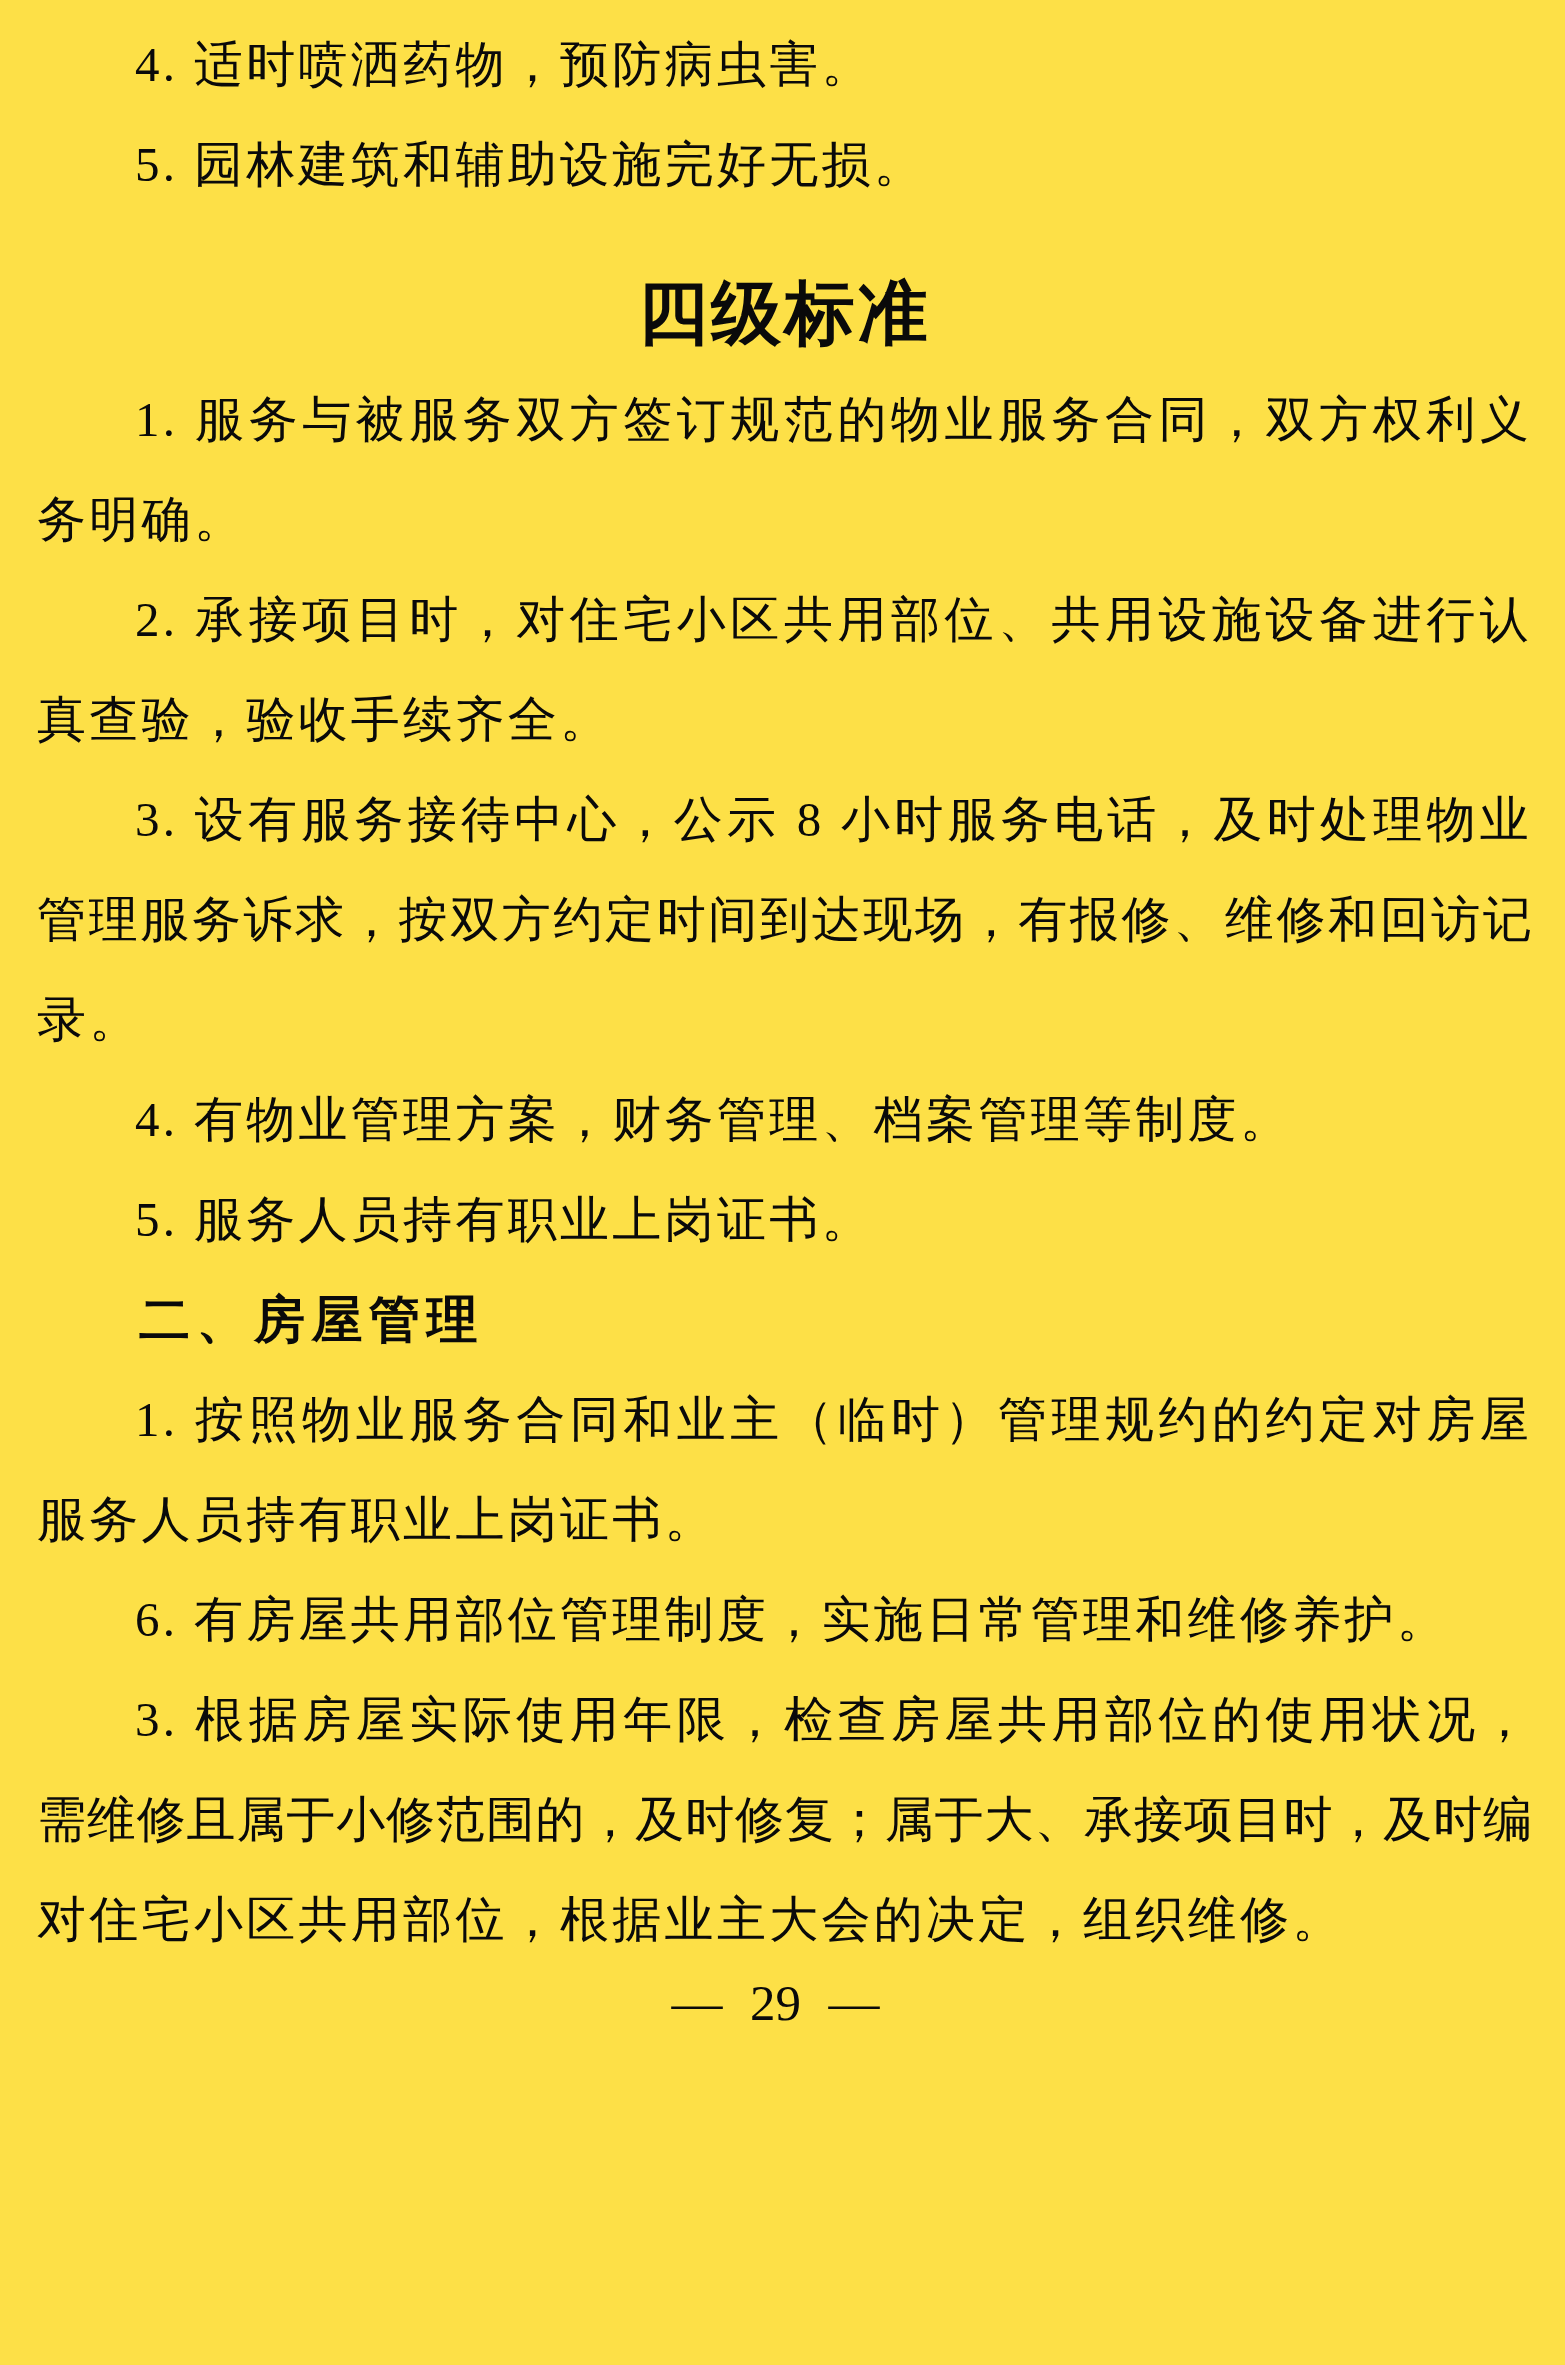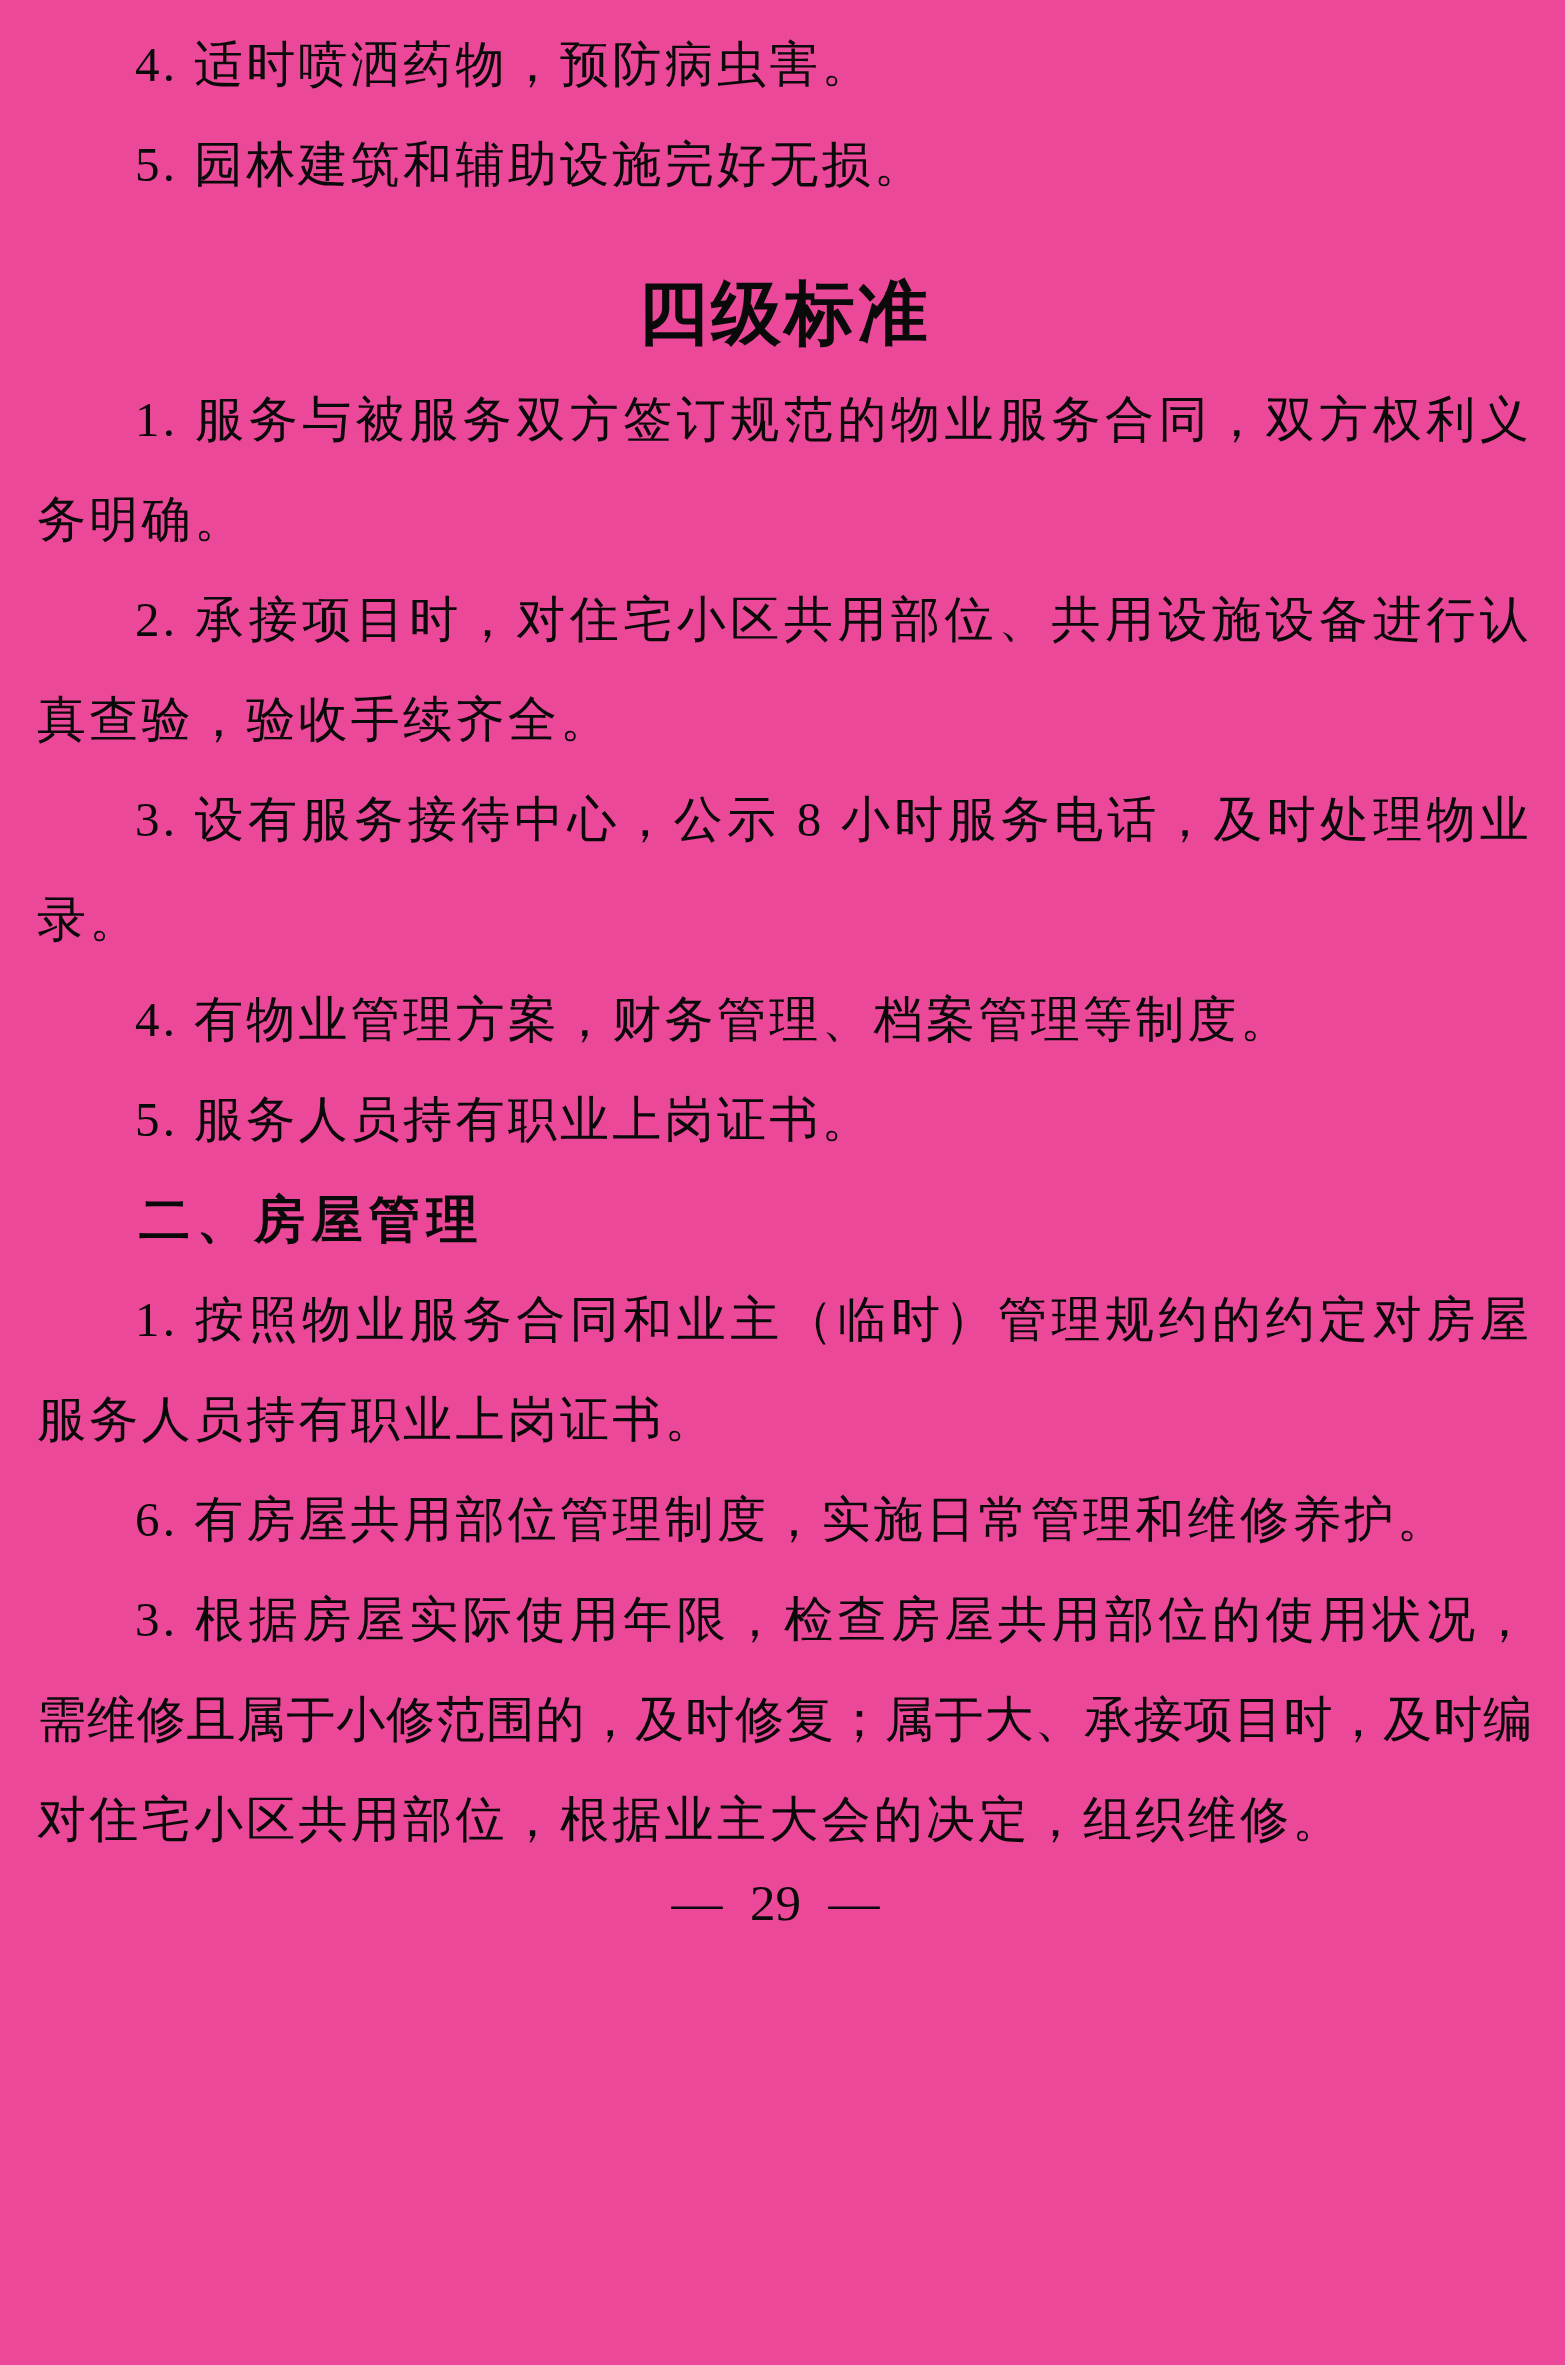--- a/index.html
+++ b/index.html
@@ -6,21 +6,21 @@
   body {
     width: 1565px;
     height: 2366px;
     background: #ffffff;
     font-family: "Liberation Serif", "DejaVu Serif", serif;
   }
   .page {
     box-sizing: border-box;
     width: 1565px;
     height: 2366px;
-    background: #ec4899;
+    background: #fde047;
     color: #0a0a0a;
     padding: 14.7px 33px 0 37px;
     overflow: hidden;
   }
   .line {
     font-size: 49px;
     letter-spacing: 3.3px;
     line-height: 100px;
     text-align: left;
   }
@@ -65,20 +65,21 @@
 <div class="page">
   <div class="content">
       <div class="line item">4. 适时喷洒药物，预防病虫害。</div>
       <div class="line item">5. 园林建筑和辅助设施完好无损。</div>
       <div class="line title">四级标准</div>
       <div class="line item fill">1. 服务与被服务双方签订规范的物业服务合同，双方权利义</div>
       <div class="line cont">务明确。</div>
       <div class="line item fill">2. 承接项目时，对住宅小区共用部位、共用设施设备进行认</div>
       <div class="line cont">真查验，验收手续齐全。</div>
       <div class="line item fill">3. 设有服务接待中心，公示 8 小时服务电话，及时处理物业</div>
+      <div class="line cont fill tight">管理服务诉求，按双方约定时间到达现场，有报修、维修和回访记</div>
       <div class="line cont">录。</div>
       <div class="line item">4. 有物业管理方案，财务管理、档案管理等制度。</div>
       <div class="line item">5. 服务人员持有职业上岗证书。</div>
       <div class="line heading">二、房屋管理</div>
       <div class="line item fill">1. 按照物业服务合同和业主（临时）管理规约的约定对房屋</div>
       <div class="line cont">服务人员持有职业上岗证书。</div>
       <div class="line item">6. 有房屋共用部位管理制度，实施日常管理和维修养护。</div>
       <div class="line item fill">3. 根据房屋实际使用年限，检查房屋共用部位的使用状况，</div>
       <div class="line cont fill tight">需维修且属于小修范围的，及时修复；属于大、承接项目时，及时编</div>
       <div class="line cont">对住宅小区共用部位，根据业主大会的决定，组织维修。</div>

